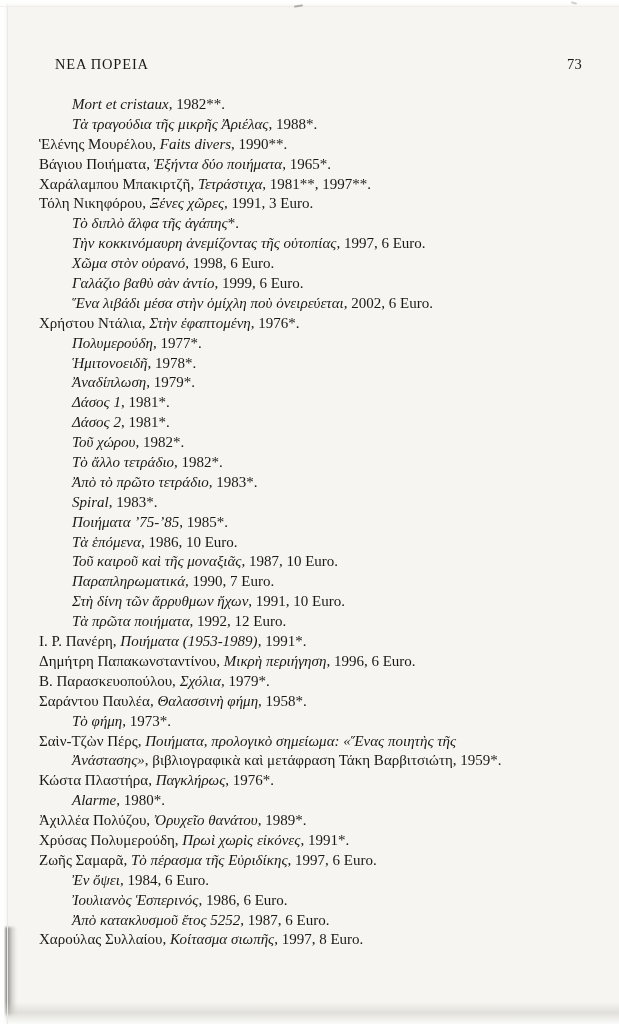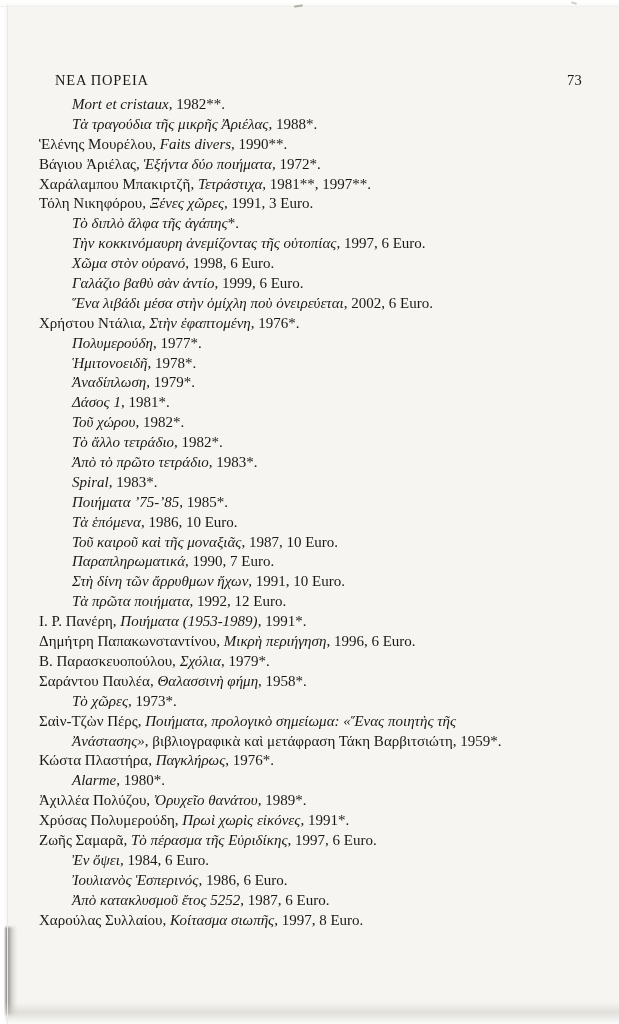--- a/index.html
+++ b/index.html
@@ -52,21 +52,21 @@
       rgba(160,156,150,0) 100%);
     filter: blur(1.2px);
   }
   
   .speck { position: absolute; background: rgba(120,118,112,0.55); border-radius: 2px; }
   .speck-1 { left: 294px; top: 5px; width: 9px; height: 2px; transform: rotate(-8deg); }
   .speck-2 { left: 571px; top: 2px; width: 6px; height: 2px; transform: rotate(14deg); opacity: .6; }
   .speck-3 { left: 204px; top: 168px; width: 3px; height: 2px; opacity: .4; }
 
   .page-header {
-    position: absolute; left: 55px; right: 37px; top: 72px;
+    position: absolute; left: 55px; right: 37px; top: 56px;
     display: flex; justify-content: space-between; align-items: baseline;
     font-size: 14.5px;
   }
   .journal-title { letter-spacing: 0.8px; }
   .page-number { letter-spacing: 0.3px; }
 
   .entry-list {
     position: absolute; left: 39px; top: 95px; right: 10px;
     font-size: 15px; line-height: 19.9px;
     white-space: nowrap;
@@ -84,48 +84,49 @@
 
   <div class="page-header">
     <span class="journal-title">ΝΕΑ ΠΟΡΕΙΑ</span>
     <span class="page-number">73</span>
   </div>
 
   <div class="entry-list" id="entry-list">
       <div class="entry-line indent"><span class="seg-italic">Mort et cristaux</span><span class="seg-roman">, 1982**.</span></div>
       <div class="entry-line indent"><span class="seg-italic">Τὰ τραγούδια τῆς μικρῆς Ἀριέλας</span><span class="seg-roman">, 1988*.</span></div>
       <div class="entry-line"><span class="seg-bold">Ἑλένης Μουρέλου, </span><span class="seg-italic">Faits divers</span><span class="seg-roman">, 1990**.</span></div>
-      <div class="entry-line"><span class="seg-bold">Βάγιου Ἀριέλας, </span><span class="seg-italic">Ἑξήντα δύο ποιήματα</span><span class="seg-roman">, 1972*.</span></div>
+      <div class="entry-line"><span class="seg-bold">Βάγιου Ποιήματα, </span><span class="seg-italic">Ἑξήντα δύο ποιήματα</span><span class="seg-roman">, 1965*.</span></div>
       <div class="entry-line"><span class="seg-bold">Χαράλαμπου Μπακιρτζῆ, </span><span class="seg-italic">Τετράστιχα</span><span class="seg-roman">, 1981**, 1997**.</span></div>
       <div class="entry-line"><span class="seg-bold">Τόλη Νικηφόρου, </span><span class="seg-italic">Ξένες χῶρες</span><span class="seg-roman">, 1991, 3 Euro.</span></div>
       <div class="entry-line indent"><span class="seg-italic">Τὸ διπλὸ ἄλφα τῆς ἀγάπης</span><span class="seg-roman">*.</span></div>
       <div class="entry-line indent"><span class="seg-italic">Τὴν κοκκινόμαυρη ἀνεμίζοντας τῆς οὐτοπίας</span><span class="seg-roman">, 1997, 6 Euro.</span></div>
       <div class="entry-line indent"><span class="seg-italic">Χῶμα στὸν οὐρανό</span><span class="seg-roman">, 1998, 6 Euro.</span></div>
       <div class="entry-line indent"><span class="seg-italic">Γαλάζιο βαθὺ σὰν ἀντίο</span><span class="seg-roman">, 1999, 6 Euro.</span></div>
       <div class="entry-line indent"><span class="seg-italic">Ἕνα λιβάδι μέσα στὴν ὁμίχλη ποὺ ὀνειρεύεται</span><span class="seg-roman">, 2002, 6 Euro.</span></div>
       <div class="entry-line"><span class="seg-bold">Χρήστου Ντάλια, </span><span class="seg-italic">Στὴν ἐφαπτομένη</span><span class="seg-roman">, 1976*.</span></div>
       <div class="entry-line indent"><span class="seg-italic">Πολυμερούδη</span><span class="seg-roman">, 1977*.</span></div>
       <div class="entry-line indent"><span class="seg-italic">Ἡμιτονοειδῆ</span><span class="seg-roman">, 1978*.</span></div>
       <div class="entry-line indent"><span class="seg-italic">Ἀναδίπλωση</span><span class="seg-roman">, 1979*.</span></div>
       <div class="entry-line indent"><span class="seg-italic">Δάσος 1</span><span class="seg-roman">, 1981*.</span></div>
+      <div class="entry-line indent"><span class="seg-italic">Δάσος 2</span><span class="seg-roman">, 1981*.</span></div>
       <div class="entry-line indent"><span class="seg-italic">Τοῦ χώρου</span><span class="seg-roman">, 1982*.</span></div>
       <div class="entry-line indent"><span class="seg-italic">Τὸ ἄλλο τετράδιο</span><span class="seg-roman">, 1982*.</span></div>
       <div class="entry-line indent"><span class="seg-italic">Ἀπὸ τὸ πρῶτο τετράδιο</span><span class="seg-roman">, 1983*.</span></div>
       <div class="entry-line indent"><span class="seg-italic">Spiral</span><span class="seg-roman">, 1983*.</span></div>
       <div class="entry-line indent"><span class="seg-italic">Ποιήματα ’75-’85</span><span class="seg-roman">, 1985*.</span></div>
       <div class="entry-line indent"><span class="seg-italic">Τὰ ἑπόμενα</span><span class="seg-roman">, 1986, 10 Euro.</span></div>
       <div class="entry-line indent"><span class="seg-italic">Τοῦ καιροῦ καὶ τῆς μοναξιᾶς</span><span class="seg-roman">, 1987, 10 Euro.</span></div>
       <div class="entry-line indent"><span class="seg-italic">Παραπληρωματικά</span><span class="seg-roman">, 1990, 7 Euro.</span></div>
       <div class="entry-line indent"><span class="seg-italic">Στὴ δίνη τῶν ἄρρυθμων ἤχων</span><span class="seg-roman">, 1991, 10 Euro.</span></div>
       <div class="entry-line indent"><span class="seg-italic">Τὰ πρῶτα ποιήματα</span><span class="seg-roman">, 1992, 12 Euro.</span></div>
       <div class="entry-line"><span class="seg-bold">Ι. Ρ. Πανέρη, </span><span class="seg-italic">Ποιήματα (1953-1989)</span><span class="seg-roman">, 1991*.</span></div>
       <div class="entry-line"><span class="seg-bold">Δημήτρη Παπακωνσταντίνου, </span><span class="seg-italic">Μικρὴ περιήγηση</span><span class="seg-roman">, 1996, 6 Euro.</span></div>
       <div class="entry-line"><span class="seg-bold">Β. Παρασκευοπούλου, </span><span class="seg-italic">Σχόλια</span><span class="seg-roman">, 1979*.</span></div>
       <div class="entry-line"><span class="seg-bold">Σαράντου Παυλέα, </span><span class="seg-italic">Θαλασσινὴ φήμη</span><span class="seg-roman">, 1958*.</span></div>
-      <div class="entry-line indent"><span class="seg-italic">Τὸ χῶρες</span><span class="seg-roman">, 1973*.</span></div>
+      <div class="entry-line indent"><span class="seg-italic">Τὸ φήμη</span><span class="seg-roman">, 1973*.</span></div>
       <div class="entry-line"><span class="seg-bold">Σαὶν-Τζὼν Πέρς, </span><span class="seg-italic">Ποιήματα, προλογικὸ σημείωμα: «Ἕνας ποιητὴς τῆς</span></div>
       <div class="entry-line indent"><span class="seg-italic">Ἀνάστασης»</span><span class="seg-roman">, βιβλιογραφικὰ καὶ μετάφραση Τάκη Βαρβιτσιώτη, 1959*.</span></div>
       <div class="entry-line"><span class="seg-bold">Κώστα Πλαστήρα, </span><span class="seg-italic">Παγκλήρως</span><span class="seg-roman">, 1976*.</span></div>
       <div class="entry-line indent"><span class="seg-italic">Alarme</span><span class="seg-roman">, 1980*.</span></div>
       <div class="entry-line"><span class="seg-bold">Ἀχιλλέα Πολύζου, </span><span class="seg-italic">Ὀρυχεῖο θανάτου</span><span class="seg-roman">, 1989*.</span></div>
       <div class="entry-line"><span class="seg-bold">Χρύσας Πολυμερούδη, </span><span class="seg-italic">Πρωὶ χωρὶς εἰκόνες</span><span class="seg-roman">, 1991*.</span></div>
       <div class="entry-line"><span class="seg-bold">Ζωῆς Σαμαρᾶ, </span><span class="seg-italic">Τὸ πέρασμα τῆς Εὐριδίκης</span><span class="seg-roman">, 1997, 6 Euro.</span></div>
       <div class="entry-line indent"><span class="seg-italic">Ἐν ὄψει</span><span class="seg-roman">, 1984, 6 Euro.</span></div>
       <div class="entry-line indent"><span class="seg-italic">Ἰουλιανὸς Ἑσπερινός</span><span class="seg-roman">, 1986, 6 Euro.</span></div>
       <div class="entry-line indent"><span class="seg-italic">Ἀπὸ κατακλυσμοῦ ἔτος 5252</span><span class="seg-roman">, 1987, 6 Euro.</span></div>

